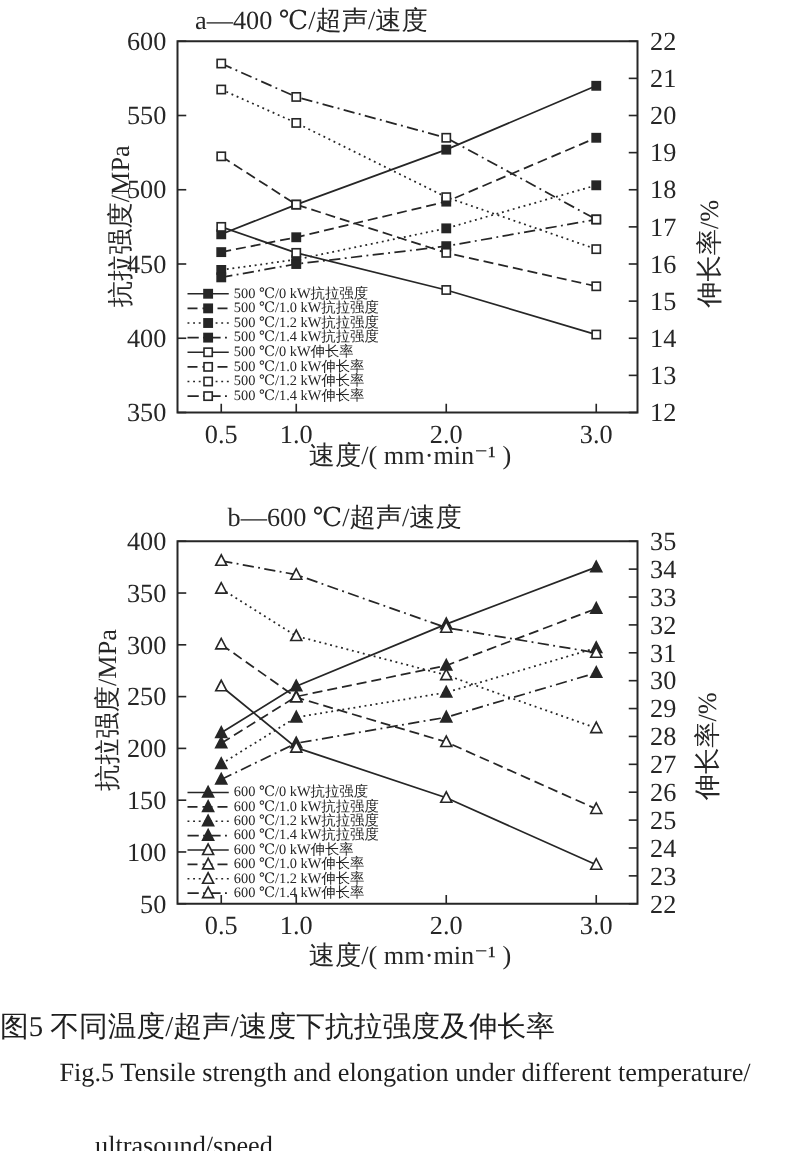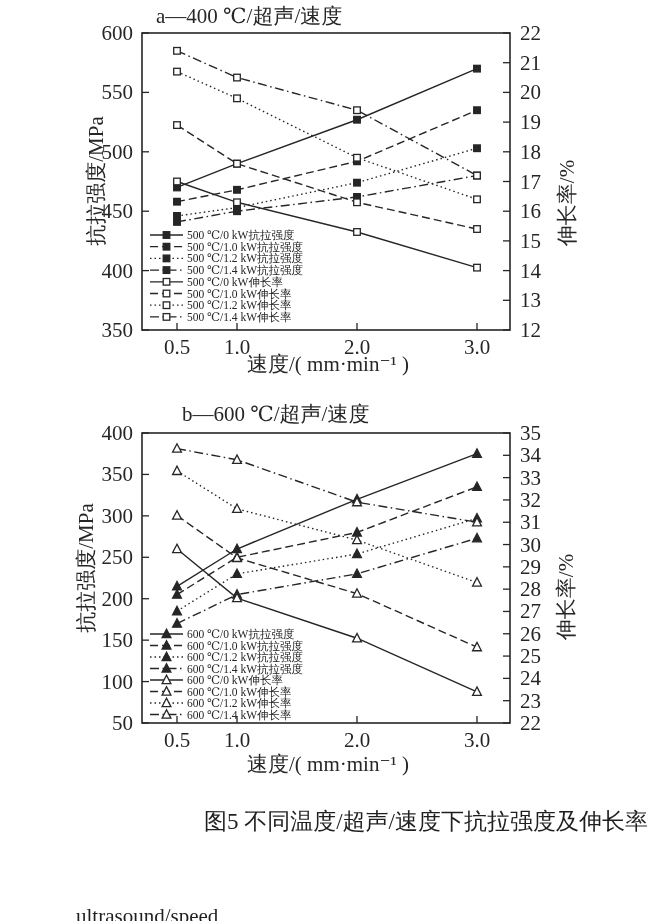--- a/index.html
+++ b/index.html
@@ -29,21 +29,21 @@
     position:absolute;
     left:4px;width:648px;
     text-align:center;
     font-size:21px;
     white-space:nowrap;
     color:#262626;
   }
   .caption-zh{
     position:absolute;
     top:806px;left:0;width:648px;
-    text-align:right;
+    text-align:left;
     font-size:23px;
     white-space:nowrap;
     color:#1f1f1f;
   }
   .caption-en1{
     position:absolute;
     top:846px;left:50%;
     transform:translateX(-50%);
     font-size:21px;
     white-space:nowrap;
@@ -298,15 +298,16 @@
   <div class="vlabel" style="left:96px;top:181px;">抗拉强度/MPa</div>
   <div class="vlabel" style="left:567px;top:203px;">伸长率/%</div>
   <div class="xlabel" style="top:350px;">速度/( mm·min⁻¹ )</div>
 
   <div class="chart-title" style="left:142px;top:400px;margin-left:40px;">b—600 ℃/超声/速度</div>
   <div class="vlabel" style="left:86px;top:568px;">抗拉强度/MPa</div>
   <div class="vlabel" style="left:566px;top:597px;">伸长率/%</div>
   <div class="xlabel" style="top:750px;">速度/( mm·min⁻¹ )</div>
 
   <div class="caption-zh">图5  不同温度/超声/速度下抗拉强度及伸长率</div>
+  <div class="caption-en1">Fig.5  Tensile strength and elongation under different temperature/</div>
   <div class="caption-en2">ultrasound/speed</div>
 
 </div>
 
 </body></html>

